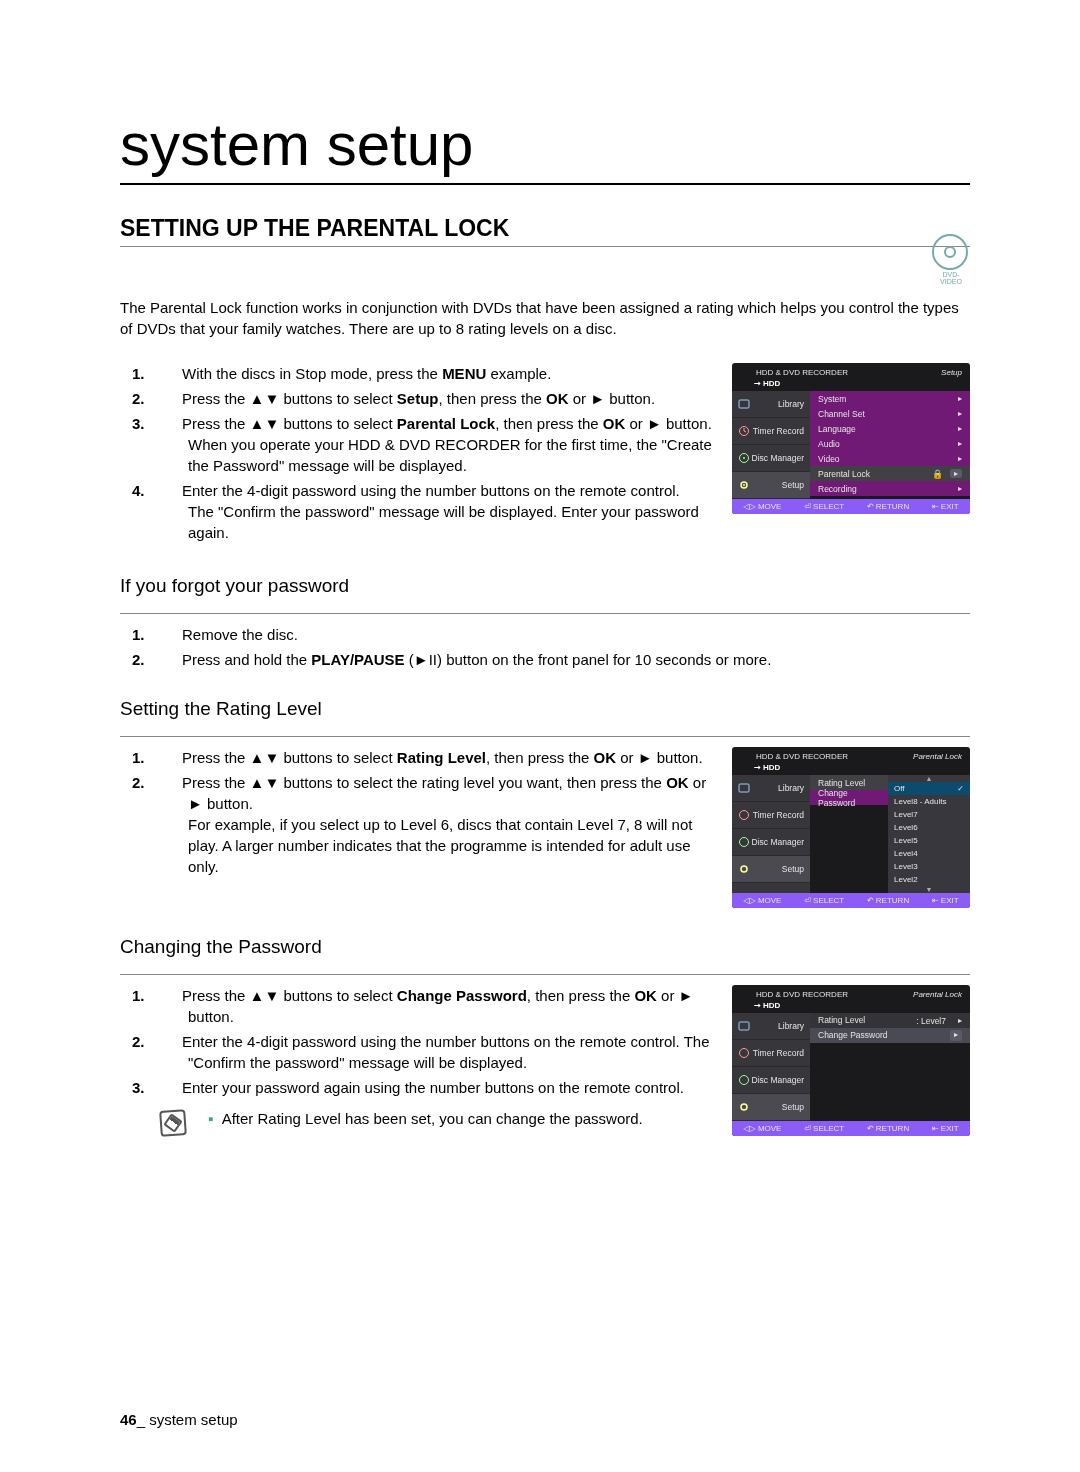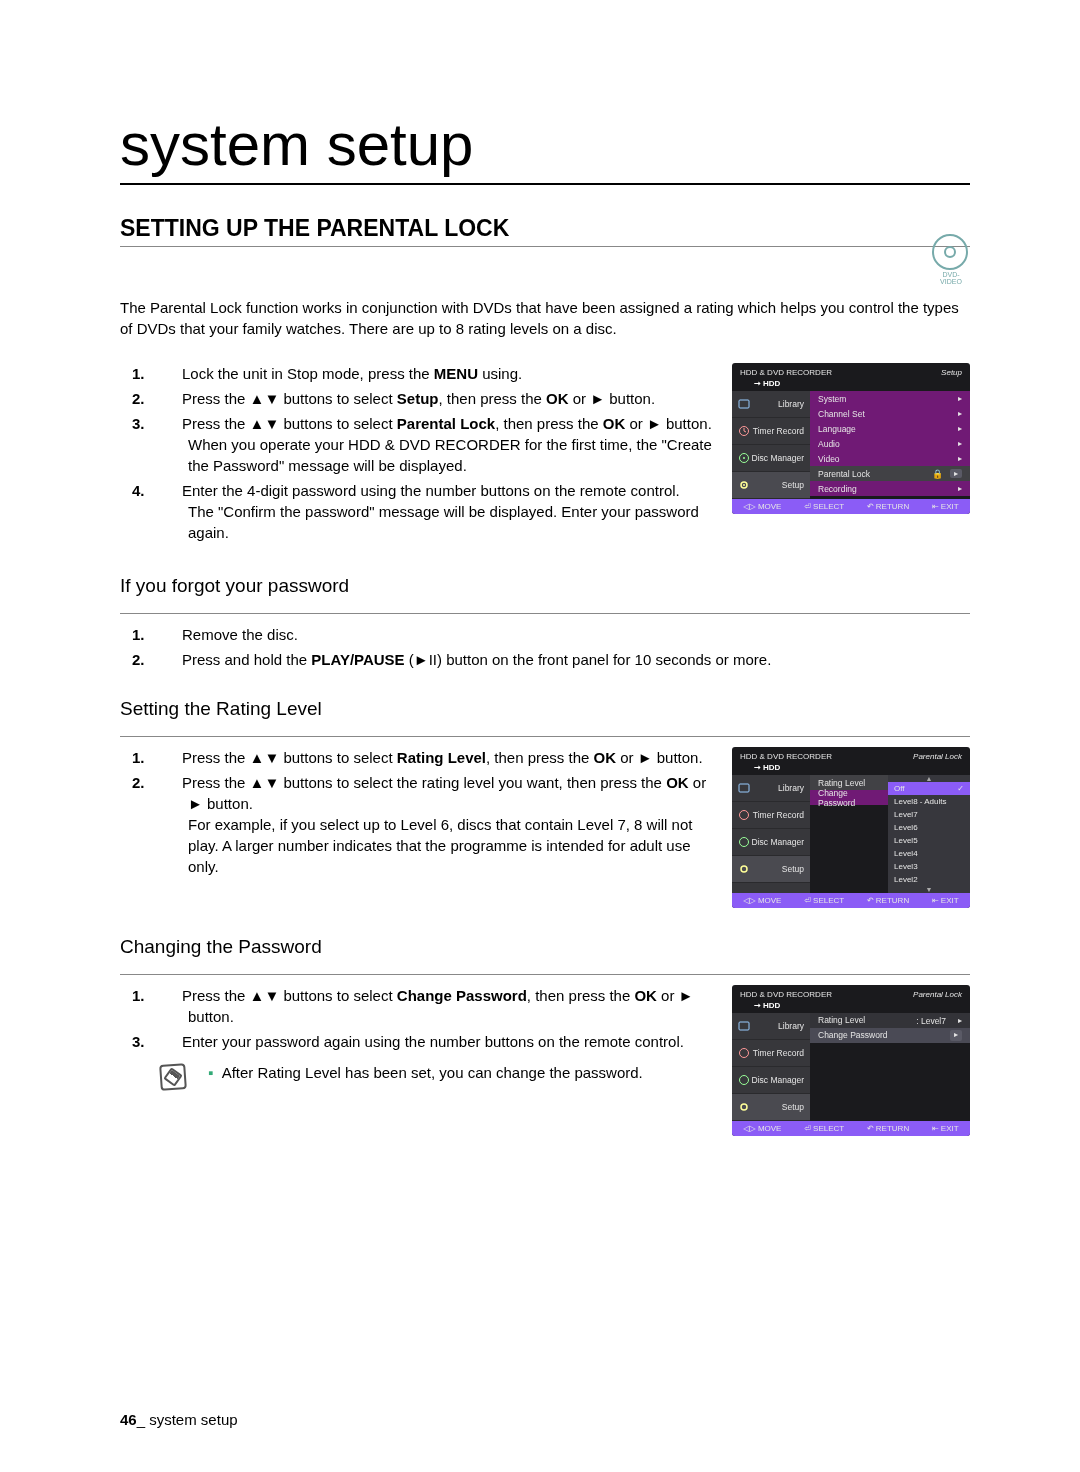--- a/index.html
+++ b/index.html
@@ -26,21 +26,21 @@
   .note-icon { width: 26px; height: 26px; border: 2px solid #555; border-radius: 4px; display:flex; align-items:center; justify-content:center; transform: rotate(-4deg); }
   .pencil { width: 14px; height: 14px; border: 2px solid #555; border-radius: 2px; transform: rotate(40deg); background: linear-gradient(#555 0 40%, transparent 40%); }
 
   .dvd-badge { position:absolute; top: 234px; right: 110px; width: 38px; height: 44px; }
   .dvd-badge .circ { width: 36px; height: 36px; border: 2px solid #7aa; border-radius: 50%; display:flex;align-items:center;justify-content:center; }
   .dvd-badge .dot { width: 12px; height: 12px; border: 2px solid #7aa; border-radius:50%; }
   .dvd-badge .lbl { font-size: 7px; text-align:center; color:#7aa; margin-top:1px;}
 
   
   .osd { width: 238px; background: #1a1a1d; border-radius: 3px; color: #e5e5e5; font-size: 9px; font-family: Arial, sans-serif; overflow:hidden; }
-  .osd-head { display:flex; justify-content:space-between; padding: 5px 8px 2px 8px; font-size: 8px; }
+  .osd-head { display:flex; justify-content:space-between; padding: 5px 8px 2px 24px; font-size: 8px; }
   .osd-sub { padding: 0 8px 3px 22px; font-size: 8px; font-weight:bold; color:#fff; }
   .osd-body { display:flex; }
   .osd-nav { width: 78px; background:#37373b; }
   .osd-nav .it { display:flex; align-items:center; justify-content:flex-end; padding: 2px 6px; height:27px; font-size:8.5px; border-bottom:1px solid #2a2a2d;}
   .osd-nav .it.sel { background:#4a4a50; }
   .osd-nav .ico { width:12px;height:12px; margin-right:auto; display:flex;align-items:center;justify-content:center; }
   .osd-main { flex:1; }
   .osd-row { display:flex; align-items:center; justify-content:space-between; padding: 2px 8px; height:15px; font-size:8.5px; }
   .osd-row.dark { background:#701a75; }
   .osd-row .arr { font-size:8px; }
@@ -48,21 +48,21 @@
   .osd-row .lock { font-size:9px; }
   .osd-foot { display:flex; justify-content:space-around; background:#8b5cf6; padding:3px 0; font-size:8px; }
   .osd-foot span::before { content:""; display:inline-block; }
 
   .osd3-right { flex:1; }
   .osd3-row { display:flex; justify-content:space-between; padding:2px 8px; height:15px; font-size:8.5px; background:#333338; }
   .osd3-row .arr { font-size:8px; }
 
   .opt-col { background:#37373d; }
   .opt { padding:1px 6px; font-size:8px; height:13px; display:flex;align-items:center;}
-  .opt.sel { background:#8b5cf6; }
+  .opt.sel { background:#0c4a6e; }
 
   .footer { position:absolute; bottom: 44px; left: 120px; font-size: 15px; }
   .footer b { font-weight:bold; }
   b { font-weight: bold; }
   svg { display:block; }
 </style>
 </head>
 <body>
 
 <div class="page">
@@ -76,21 +76,21 @@
         <div class="dot"></div>
       </div>
     <div class="lbl">DVD-VIDEO</div>
   </div>
 
   <div class="intro">The Parental Lock function works in conjunction with DVDs that have been assigned a rating which helps you control the types of DVDs that your family watches. There are up to 8 rating levels on a disc.</div>
 
   <div class="two-col">
     <div class="left">
       <ol class="steps">
-        <li><span class="num">1.</span><span>Lock the unit in Stop mode, press the </span><b>MENU</b><span> using.</span></li>
+        <li><span class="num">1.</span><span>With the discs in Stop mode, press the </span><b>MENU</b><span> example.</span></li>
         <li><span class="num">2.</span><span>Press the ▲▼ buttons to select </span><b>Setup</b><span>, then press the </span><b>OK</b><span> or ► button.</span></li>
         <li><span class="num">3.</span><span>Press the ▲▼ buttons to select </span><b>Parental Lock</b><span>, then press the </span><b>OK</b><span> or ► button.</span><br>
           <span>When you operate your HDD &amp; DVD RECORDER for the first time, the "Create the Password" message will be displayed.</span></li>
         <li><span class="num">4.</span><span>Enter the 4-digit password using the number buttons on the remote control.</span><br>
           <span>The "Confirm the password" message will be displayed. Enter your password again.</span></li>
       </ol>
     </div>
     <div class="right">
       <div class="osd">
         <div class="osd-head">
@@ -285,20 +285,21 @@
         </div>
       </div>
     </div>
   </div>
 
   <div class="h2">Changing the Password</div>
   <div class="two-col">
     <div class="left">
       <ol class="steps">
         <li><span class="num">1.</span><span>Press the ▲▼ buttons to select </span><b>Change Password</b><span>, then press the </span><b>OK</b><span> or ► button.</span></li>
+        <li><span class="num">2.</span><span>Enter the 4-digit password using the number buttons on the remote control. The "Confirm the password" message will be displayed.</span></li>
         <li><span class="num">3.</span><span>Enter your password again using the number buttons on the remote control.</span></li>
       </ol>
       <div class="note-row">
         <div class="note-icon">
             <div class="pencil"></div>
           </div>
         <div><span style="color:#3a7">▪</span>&nbsp;&nbsp;<span>After Rating Level has been set, you can change the password.</span></div>
       </div>
     </div>
     <div class="right">

